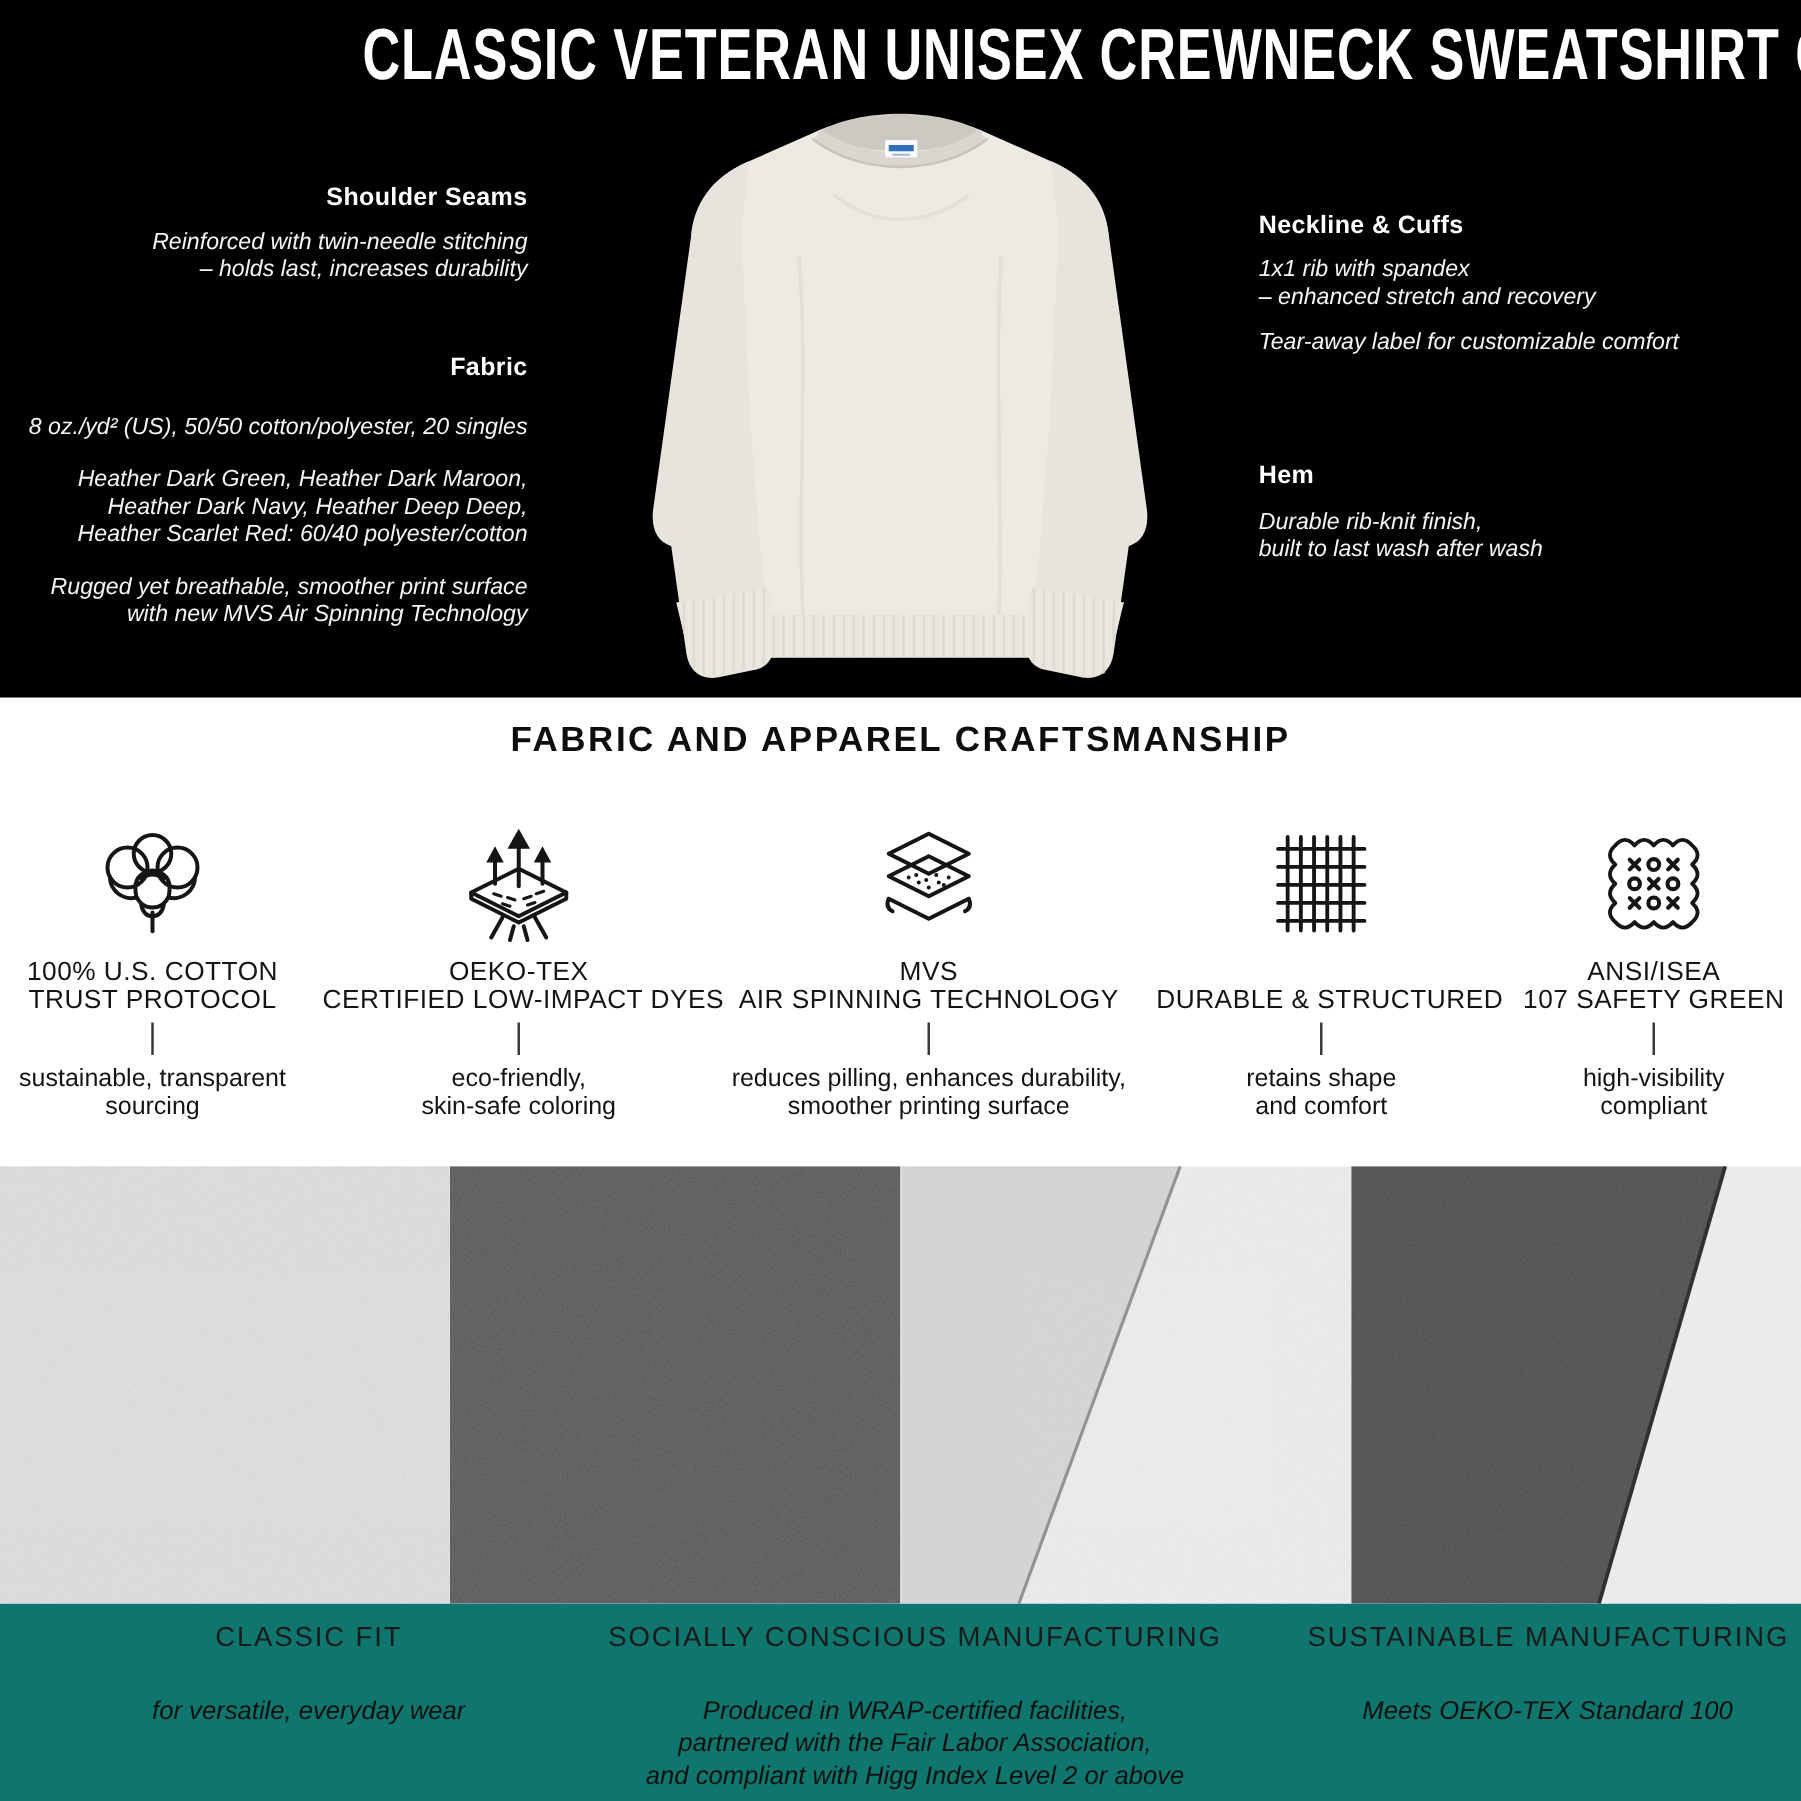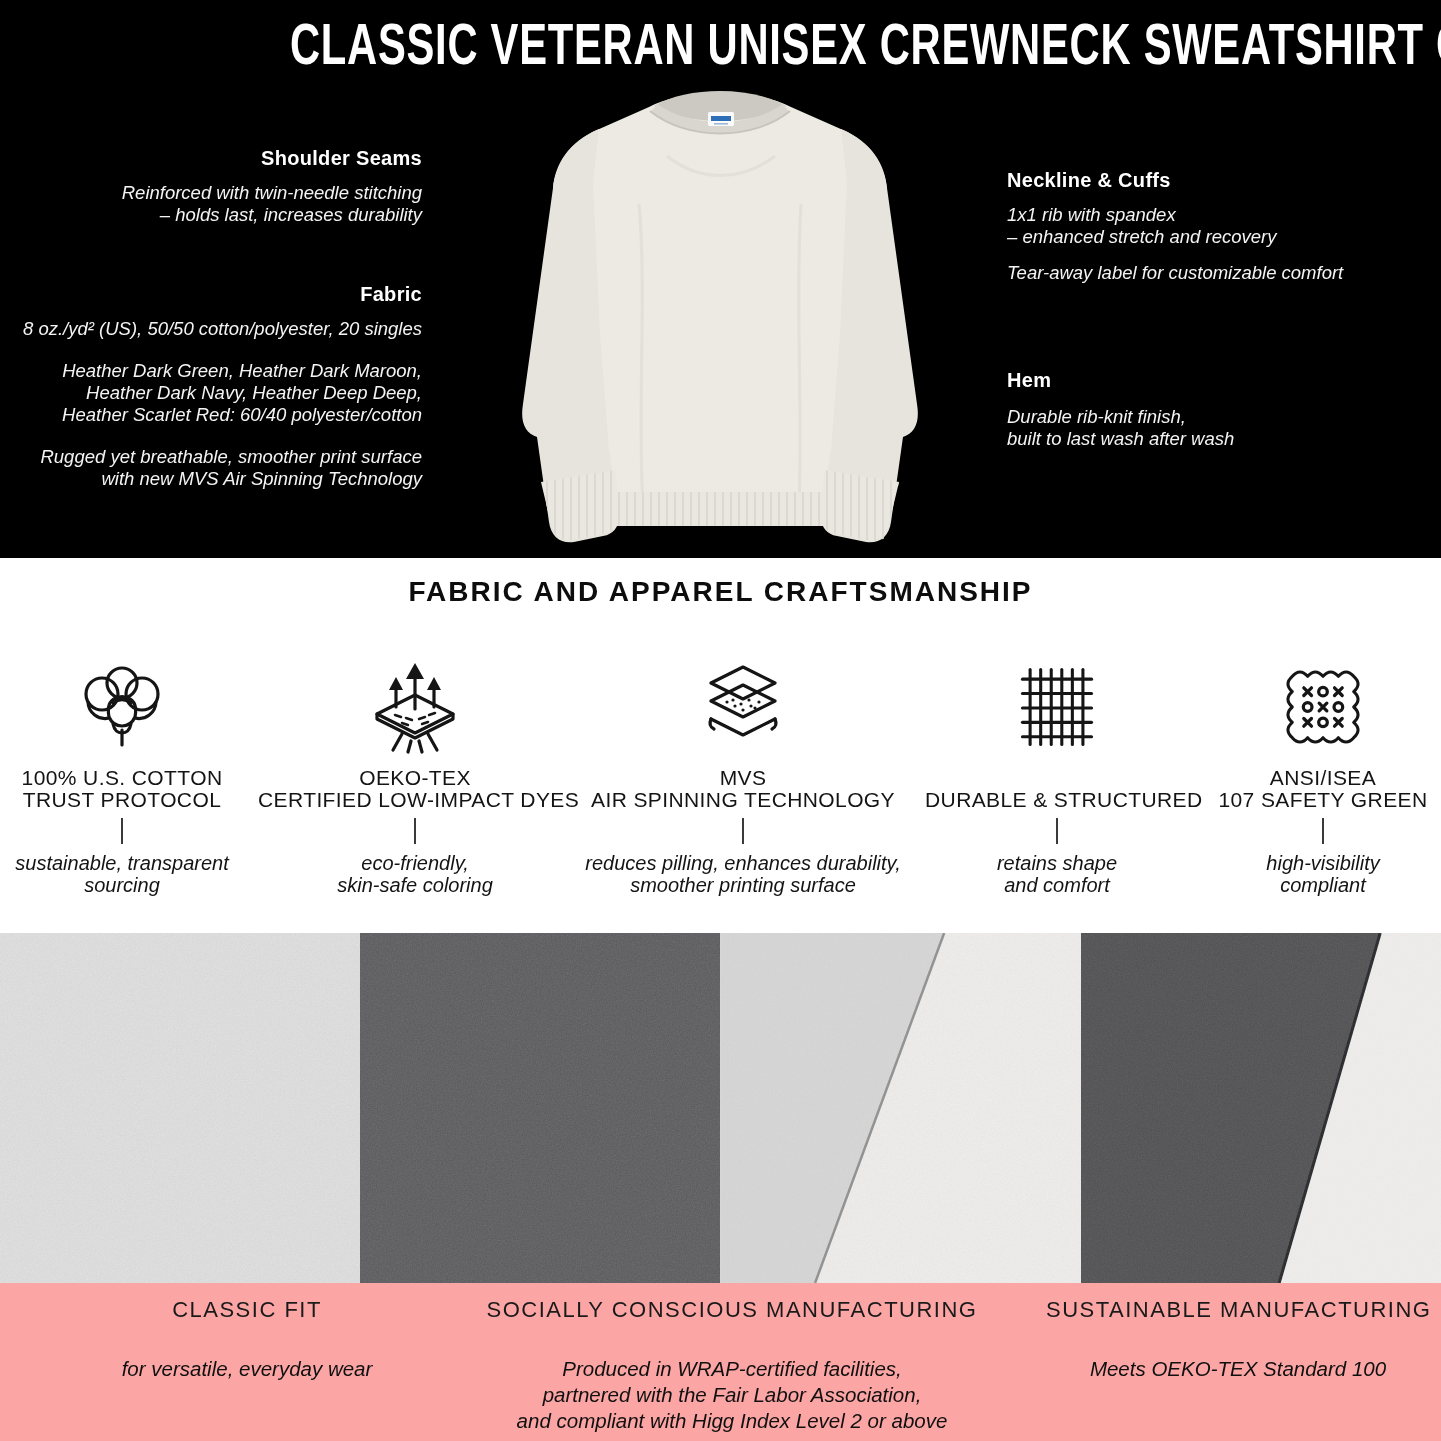--- a/index.html
+++ b/index.html
@@ -12,47 +12,47 @@
   .hero { position:absolute; left:0; top:0; width:1441px; height:558px; background:#000; color:#fff; }
   .hero-title { position:absolute; top:10px; left:0; width:100%; text-align:center; white-space:nowrap; }
   .hero-title span { display:inline-block; font-weight:bold; font-size:58px; letter-spacing:1px;
                      transform:scaleX(0.72); transform-origin:center; white-space:nowrap; }
   .spec { position:absolute; }
   .spec-left  { left:0; top:146px; width:422px; text-align:right; }
   .spec-right { left:1007px; top:168px; width:410px; text-align:left; }
   .spec-h { font-size:20px; font-weight:bold; letter-spacing:0.3px; line-height:24px; color:#fff; }
   .spec-p { font-style:italic; font-size:18.5px; line-height:22px; color:#f4f4f4; }
   .mt12 { margin-top:12px; } .mt14 { margin-top:14px; } .mt20 { margin-top:20px;margin-left:25px; }
-  .mt24 { margin-top:12px;padding-left:15px; } .mt56 { margin-top:56px; } .mt84 { margin-top:84px; }
+  .mt24 { margin-top:24px;padding-left:15px; } .mt56 { margin-top:56px; } .mt84 { margin-top:84px; }
 
   .shirt { position:absolute; left:487px; top:84px; width:466px; height:474px; }
 
   
   .craft-heading { position:absolute; top:576px; left:0; width:100%; text-align:center;
                    font-weight:bold; font-size:28px; letter-spacing:2px; color:#0d0d0d; white-space:nowrap; }
   .features { position:absolute; top:655px; left:0; width:1349px; height:250px; }
   .feature { position:absolute; top:0; text-align:center; }
   .f1 { left:7px;    width:230px; }
   .f2 { left:258px;  width:314px; }
   .f3 { left:568px;  width:350px; }
   .f4 { left:925px;  width:264px; }
   .f5 { left:1200px; width:246px; }
   .f-icon { height:104px; display:flex; align-items:center; justify-content:center; }
   .f-title { height:46px; margin-top:6px; display:flex; flex-direction:column; justify-content:flex-end;
              font-size:21px; line-height:22px; letter-spacing:0.4px; color:#141414; white-space:nowrap; }
   .f-connector { width:2px; height:26px; background:#3a3a3a; margin:7px auto 8px auto; }
-  .f-desc { font-style:italic; font-size:20px; line-height:22px; color:#141414; white-space:nowrap; }
+  .f-desc { font-size:20px; line-height:22px; color:#141414; white-space:nowrap; }
 
   
   .swatches { position:absolute; top:933px; left:0; width:1441px; height:350px; display:flex; }
   .swatch { width:25%; height:100%; }
   .swatch svg { display:block; width:100%; height:100%; }
 
   
-  .captions { position:absolute; top:1283px; left:0; width:1441px; height:158px; background:#fca5a5; }
+  .captions { position:absolute; top:1283px; left:0; width:1441px; height:158px; background:#0f766e; }
   .caption { position:absolute; top:14px; text-align:center; }
   .c1 { left:55px;   width:384px; }
   .c2 { left:442px;  width:580px; }
   .c3 { left:1046px; width:384px; }
   .cap-title { font-size:22px; letter-spacing:1.5px; color:#1a1a1a; white-space:nowrap; }
   .cap-lines { margin-top:33px; font-style:italic; font-size:20.5px; line-height:26px; color:#101010; }
 
   .icon-svg { stroke:#151515; fill:none; stroke-width:3.2; stroke-linecap:round; stroke-linejoin:round; }
 </style>
 </head>

